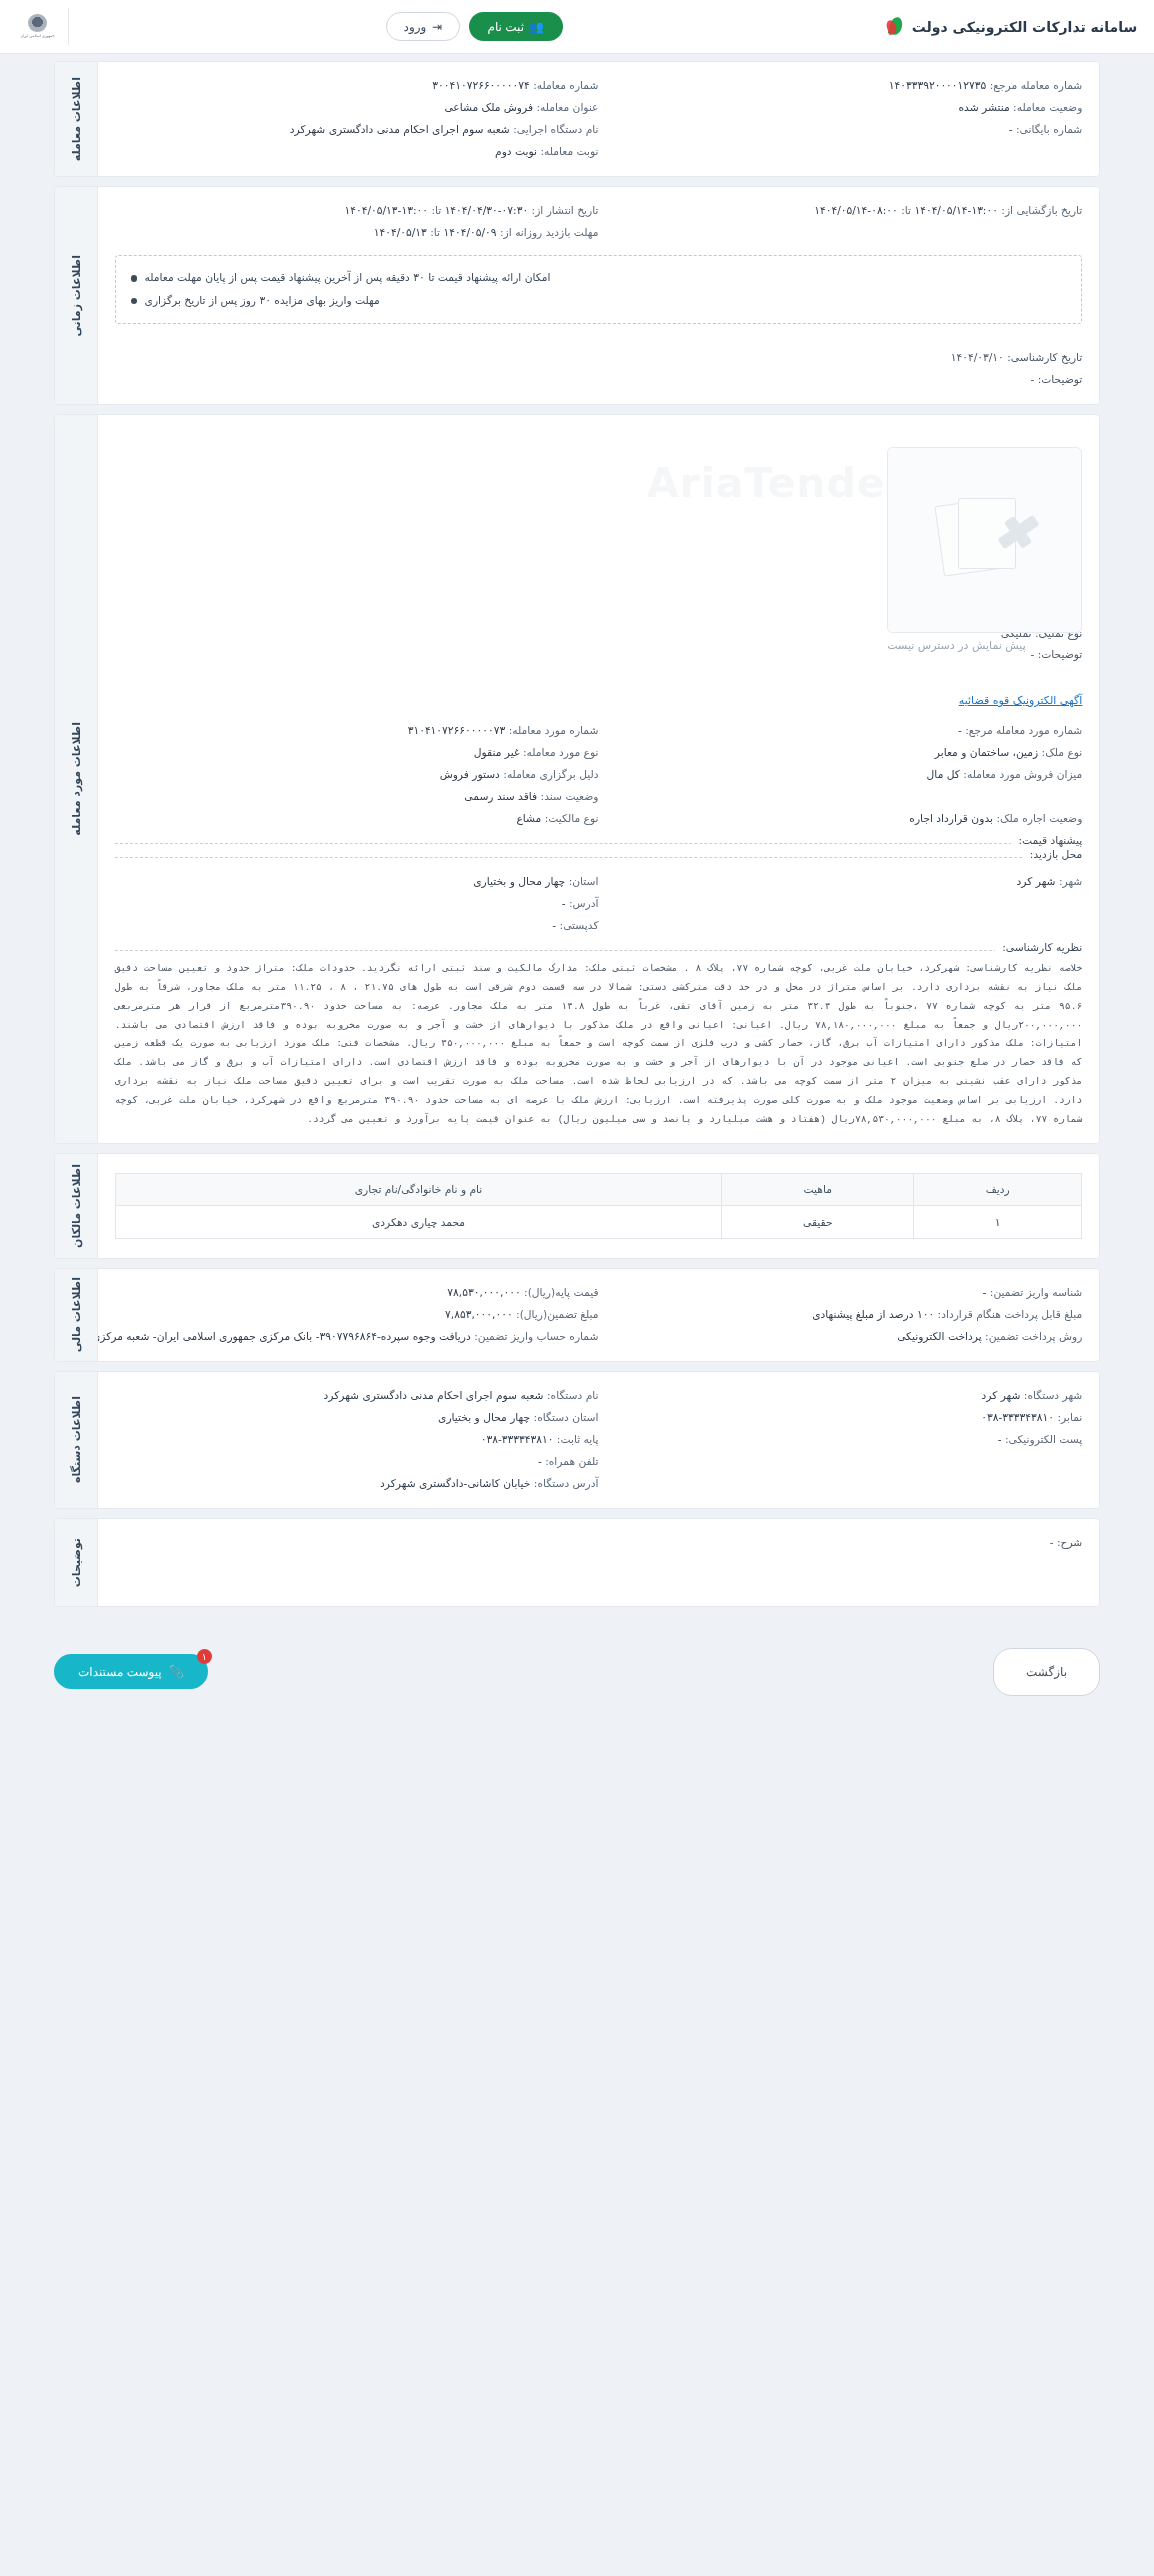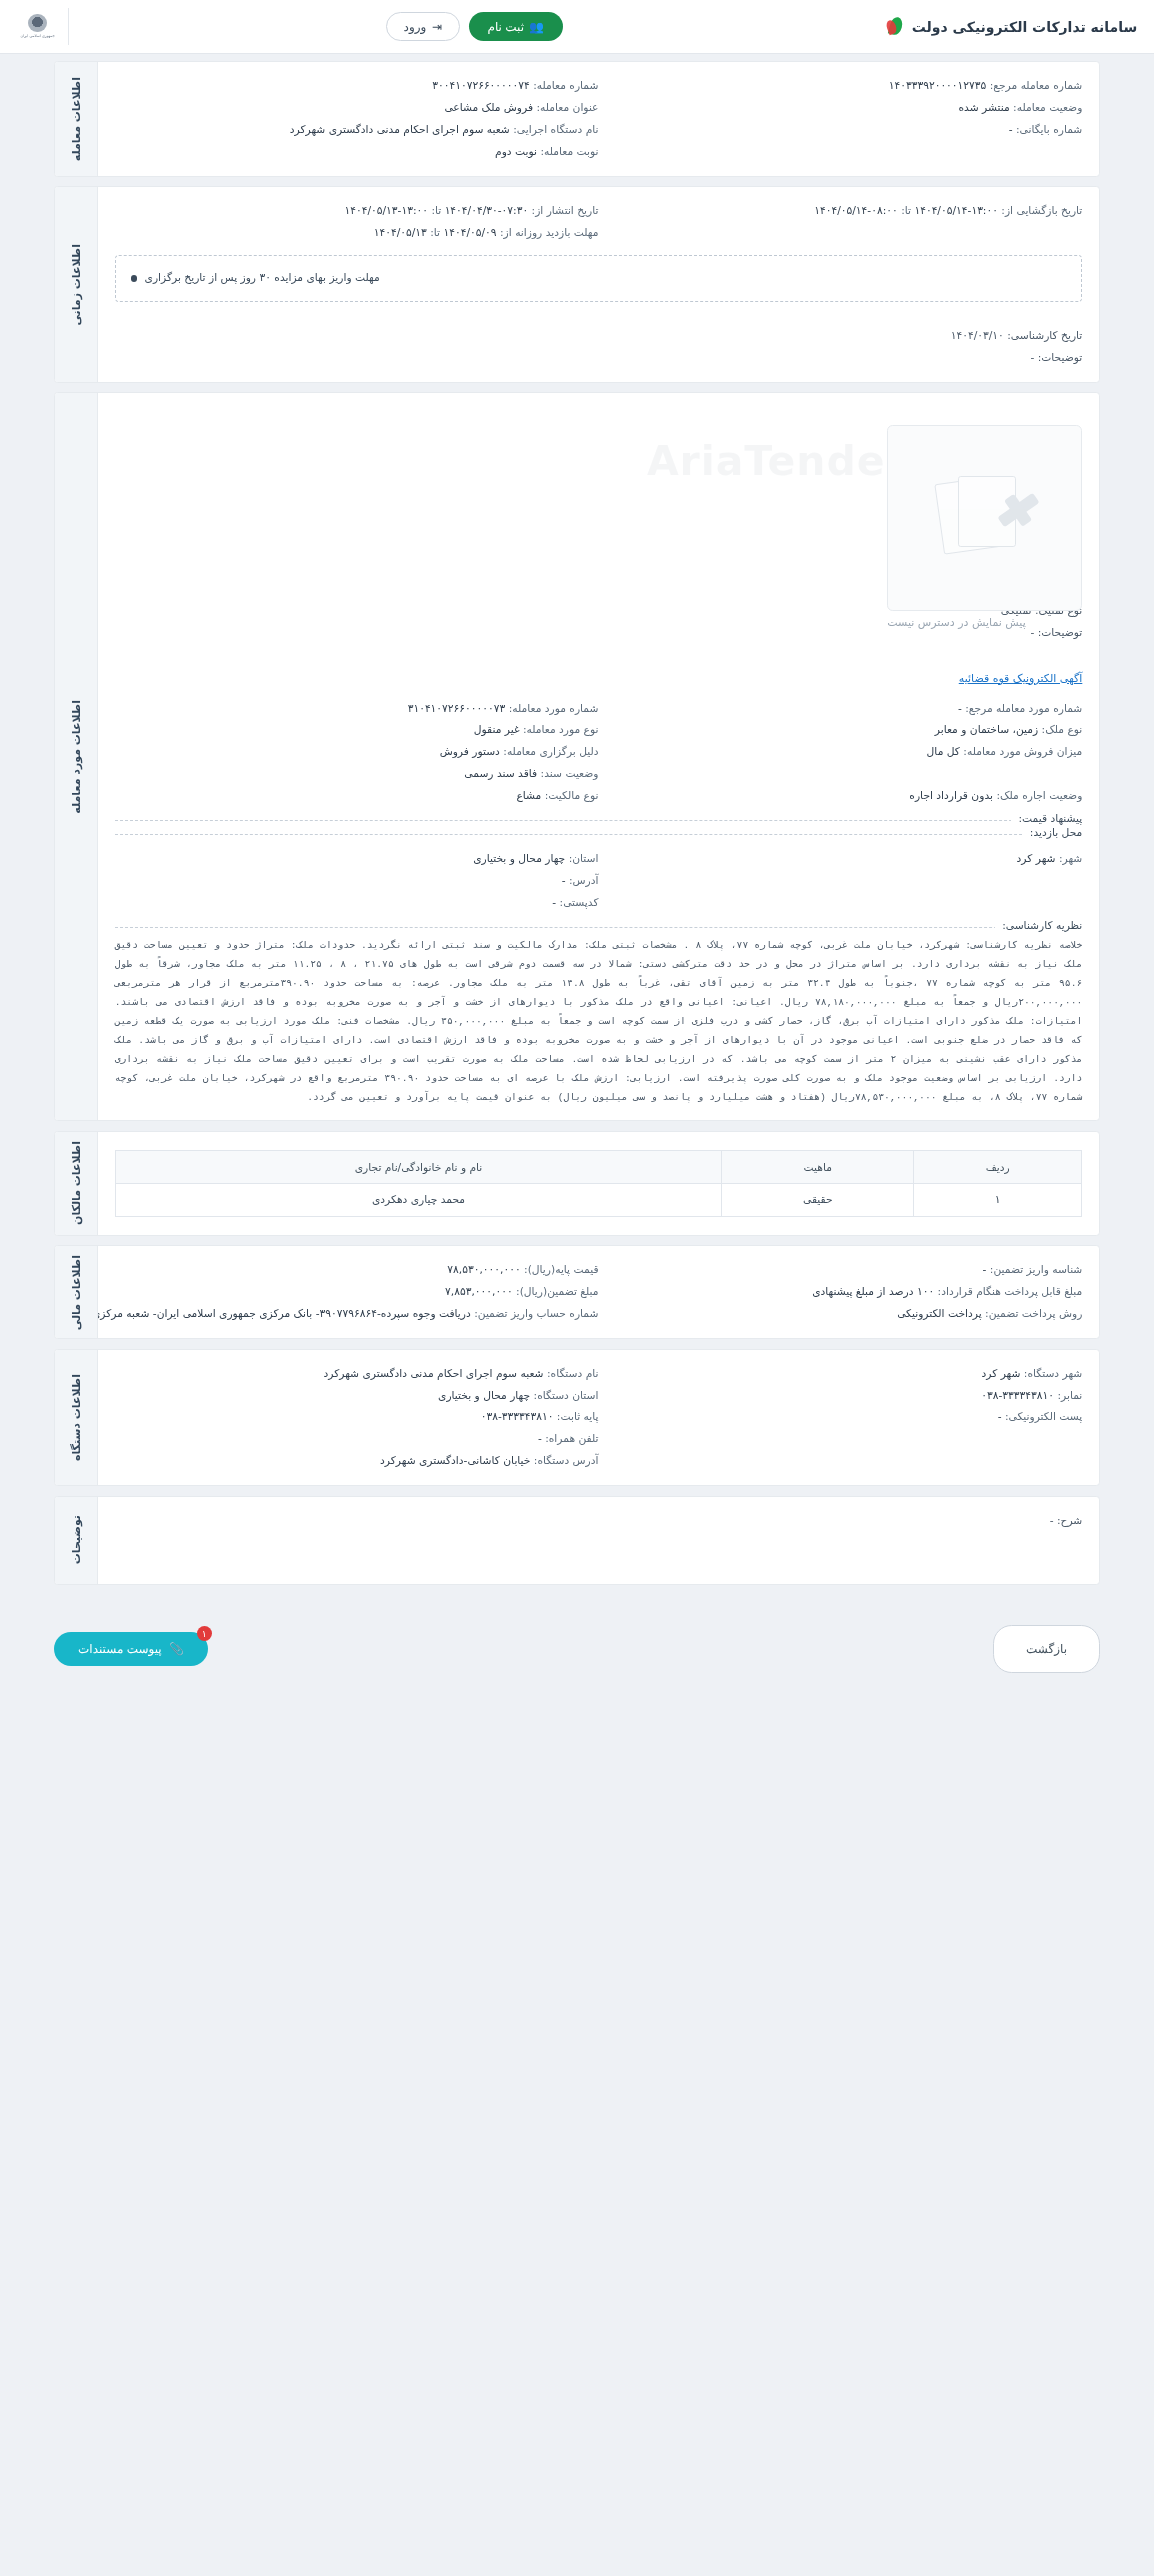--- a/index.html
+++ b/index.html
@@ -367,20 +367,24 @@
           <div class="kv">
             <span class="k">تاریخ بازگشایی از:</span>
             <span class="v ltr">۱۴۰۴/۰۵/۱۴-۱۳:۰۰</span>
             <span class="k">تا:</span>
             <span class="v ltr">۱۴۰۴/۰۵/۱۴-۰۸:۰۰</span>
           </div>
         </div>
       </div>
 
       <div class="notice">
+        <div class="b">
+          <span class="dot"></span>
+          <span>امکان ارائه پیشنهاد قیمت تا ۳۰ دقیقه پس از آخرین پیشنهاد قیمت پس از پایان مهلت معامله</span>
+        </div>
         <div class="b">
           <span class="dot"></span>
           <span>مهلت واریز بهای مزایده ۳۰ روز پس از تاریخ برگزاری</span>
         </div>
       </div>
 
       <div class="line" style="margin-top:23px">
         <span class="k">تاریخ کارشناسی:</span>
         <span class="v ltr">۱۴۰۴/۰۳/۱۰</span>
       </div>

